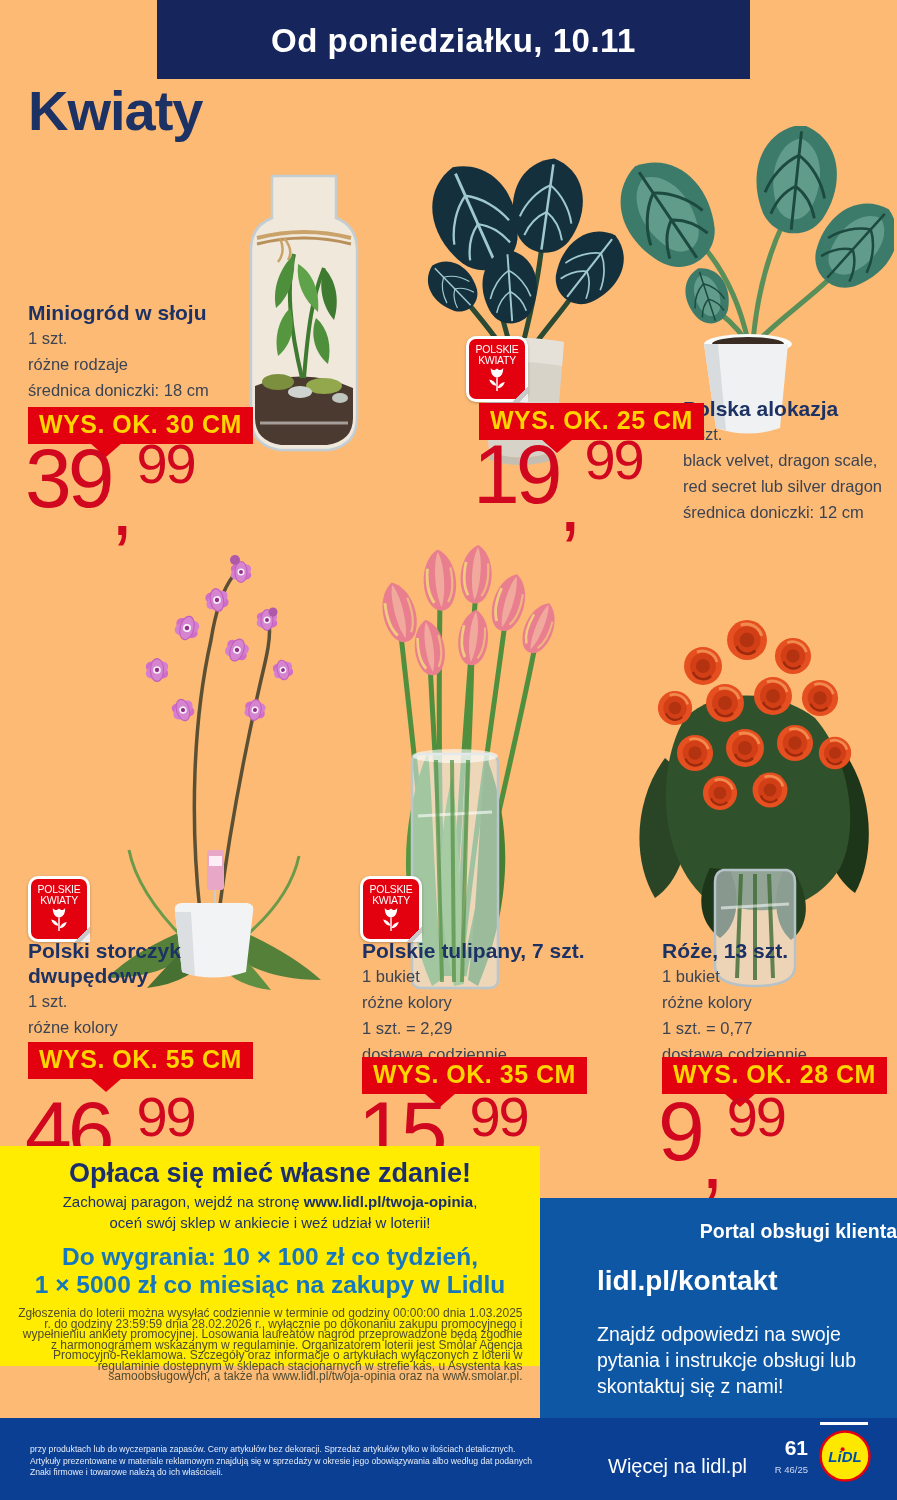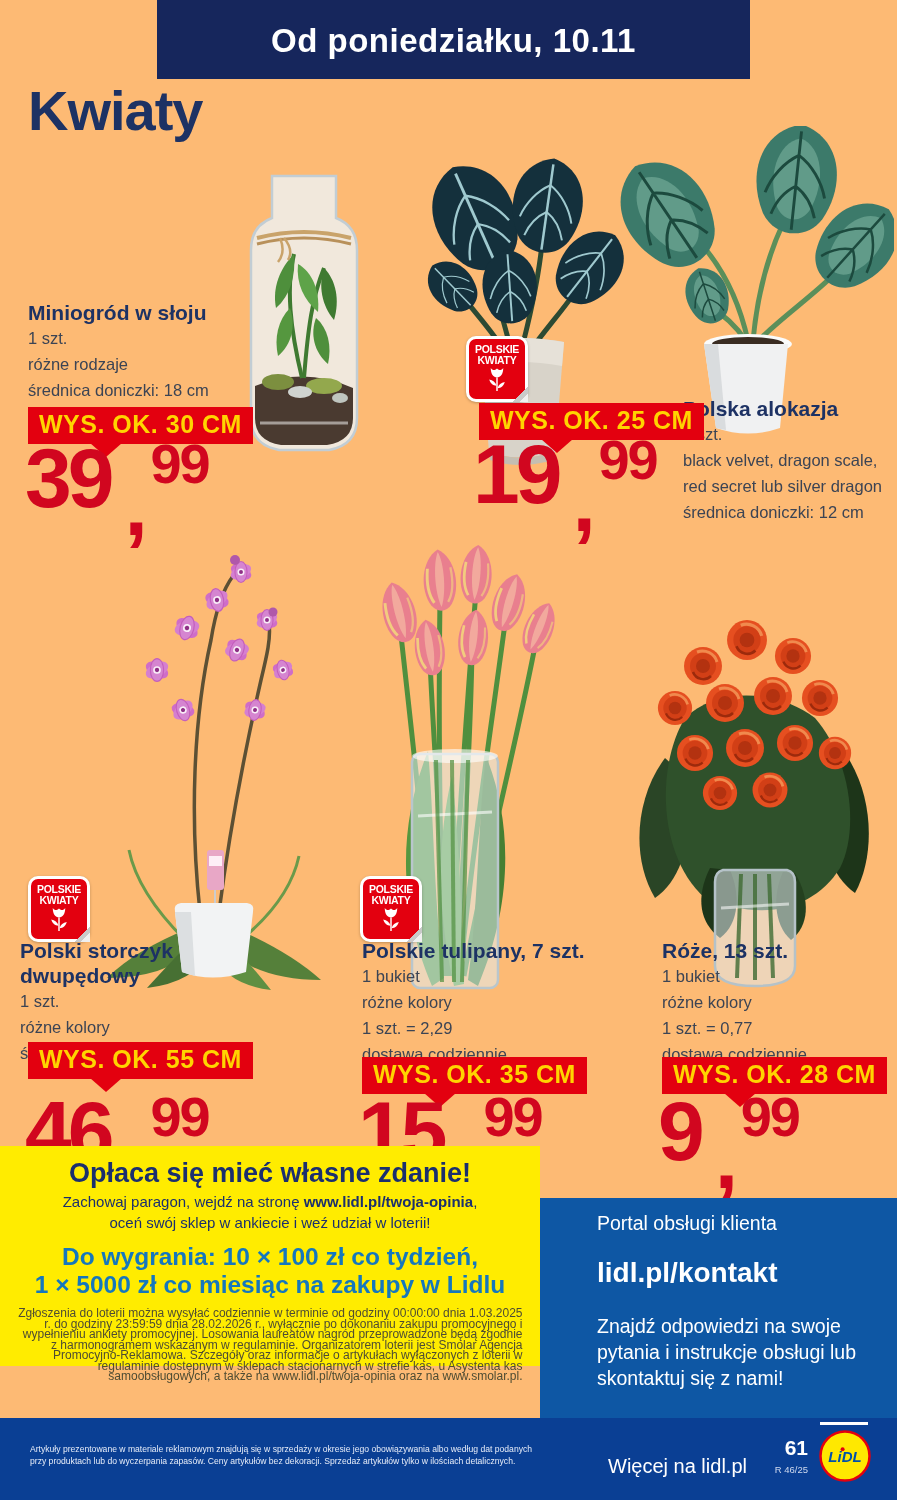--- a/index.html
+++ b/index.html
@@ -17,49 +17,49 @@
 
   
   .ptext{position:absolute;}
   .pname{font-size:21px;font-weight:bold;color:#1d3264;line-height:25px;}
   .pdet{font-size:16.5px;color:#3c4454;line-height:26px;}
   .pdet:first-of-type{margin-top:5px;}
 
   
   .pk-badge{position:absolute;width:56px;height:60px;background:#e3000f;border:3px solid #fff;
             border-radius:10px;box-shadow:0 1px 3px rgba(0,0,0,.25);}
-  .pk-line{color:#fff;font-weight:bold;font-size:10.5px;line-height:11px;text-align:center;letter-spacing:-.3px;}
+  .pk-line{color:#fff;font-weight:normal;font-size:10.5px;line-height:11px;text-align:center;letter-spacing:-.3px;}
   .pk-line:first-child{margin-top:5px;}
   .pk-tulip{display:block;margin:0 auto;}
   .pk-fold{position:absolute;right:-3px;bottom:-3px;width:15px;height:15px;
            background:linear-gradient(135deg,rgba(0,0,0,0) 0 49%,#c9c9c9 50% 70%,#efefef 70% 100%);}
 
   
   .hbadge{position:absolute;background:#e3000f;color:#ffd400;font-size:25px;font-weight:bold;
           padding:3px 11px 5px;white-space:nowrap;letter-spacing:.5px;}
   .hbadge::after{content:"";position:absolute;left:62px;bottom:-13px;width:0;height:0;
           border-left:16px solid transparent;border-right:16px solid transparent;border-top:14px solid #e3000f;}
 
   
-  .price{position:absolute;display:flex;color:#d1061f;font-weight:bold;gap:14px;}
+  .price{position:absolute;display:flex;color:#d1061f;font-weight:normal;}
   .pi{font-size:84px;line-height:74px;letter-spacing:-4px;}
   .pd{position:relative;width:72px;height:84px;margin-left:6px;}
   .pc{position:absolute;left:-6px;top:28px;font-size:84px;line-height:74px;}
   .pcents{position:absolute;left:20px;top:2px;font-size:56px;line-height:42px;letter-spacing:-2px;}
 
   
   .lemon-box{position:absolute;left:0;top:1146px;width:540px;height:220px;background:#ffec00;text-align:center;}
   .opt-head{margin-top:12px;font-size:27px;font-weight:bold;color:#1b2f6e;}
   .opt-sub{font-size:15px;color:#1b2f6e;line-height:17px;margin-top:4px;}
   .opt-sub b{font-weight:bold;}
   .win{font-size:24.5px;font-weight:bold;color:#1577bd;line-height:28px;margin-top:12px;}
   .lemon-legal{font-size:12px;color:#4e4c33;line-height:10.5px;width:505px;margin:9px auto 0;text-align:right;}
 
   .blue-box{position:absolute;left:540px;top:1198px;width:357px;height:220px;background:#0e57a4;color:#fff;box-sizing:border-box;padding:14px 0 0 57px;}
-  .c-title{font-size:19.5px;font-weight:normal;}
+  .c-title{font-size:19.5px;font-weight:bold;margin-top:8px;text-align:right;}
   .c-url{font-size:28px;font-weight:bold;margin-top:22px;}
   .c-text{font-size:19.5px;margin-top:24px;line-height:26px;width:278px;}
 
   
   .footer{position:absolute;left:0;top:1418px;width:897px;height:82px;background:#0a3f94;}
   .f-legal{position:absolute;left:30px;top:26px;font-size:8.6px;line-height:11.5px;color:#e6ecf8;}
   .f-more{position:absolute;left:608px;top:37px;font-size:20px;font-weight:normal;color:#fff;}
   .f-num{position:absolute;left:772px;top:18px;width:36px;text-align:right;font-size:21px;font-weight:bold;color:#fff;}
   .f-issue{position:absolute;left:762px;top:46px;width:46px;text-align:right;font-size:9.5px;color:#cfd9ee;}
   .f-line{position:absolute;left:820px;top:4px;width:48px;height:3px;background:#fff;}
@@ -312,21 +312,21 @@
   </div>
 
   <div class="ptext" style="left:683px;top:396px">
     <div class="pname">Polska alokazja</div>
     <div class="pdet">1 szt.</div>
     <div class="pdet">black velvet, dragon scale,</div>
     <div class="pdet">red secret lub silver dragon</div>
     <div class="pdet">średnica doniczki: 12 cm</div>
   </div>
 
-  <div class="ptext" style="left:20px;top:938px">
+  <div class="ptext" style="left:28px;top:938px">
     <div class="pname">Polski storczyk</div>
     <div class="pname">dwupędowy</div>
     <div class="pdet">1 szt.</div>
     <div class="pdet">różne kolory</div>
     <div class="pdet">średnica doniczki: 11,5 cm</div>
   </div>
 
   <div class="ptext" style="left:362px;top:938px">
     <div class="pname">Polskie tulipany, 7 szt.</div>
     <div class="pdet">1 bukiet</div>
@@ -397,22 +397,23 @@
   </div>
 
   <div class="blue-box">
     <div class="c-title">Portal obsługi klienta</div>
     <div class="c-url">lidl.pl/kontakt</div>
     <div class="c-text">Znajdź odpowiedzi na swoje pytania i instrukcje obsługi lub skontaktuj się z nami!</div>
   </div>
 
   <div class="footer">
     <div class="f-legal">
+      <div>przy produktach lub do wyczerpania zapasów. Ceny artykułów bez dekoracji. Sprzedaż artykułów tylko w ilościach detalicznych.</div>
       <div>Artykuły prezentowane w materiale reklamowym znajdują się w sprzedaży w okresie jego obowiązywania albo według dat podanych</div>
-      <div>przy produktach lub do wyczerpania zapasów. Ceny artykułów bez dekoracji. Sprzedaż artykułów tylko w ilościach detalicznych.</div>
+      <div>Znaki firmowe i towarowe należą do ich właścicieli.</div>
     </div>
     <div class="f-more">Więcej na lidl.pl</div>
     <div class="f-num">61</div>
     <div class="f-issue">R 46/25</div>
     <div class="f-line"></div>
     <svg class="f-logo" width="54" height="54" viewBox="0 0 54 54">
       <circle cx="27" cy="27" r="24.5" fill="#ffe800"></circle>
       <circle cx="27" cy="27" r="24.5" fill="none" stroke="#e3000f" stroke-width="2.5"></circle>
       <text x="27" y="32.5" text-anchor="middle" font-family="Liberation Sans, sans-serif" font-size="15" font-weight="bold" font-style="italic" fill="#0050aa">LiDL</text>
       <circle cx="24.6" cy="20.2" r="2" fill="#e3000f"></circle>

